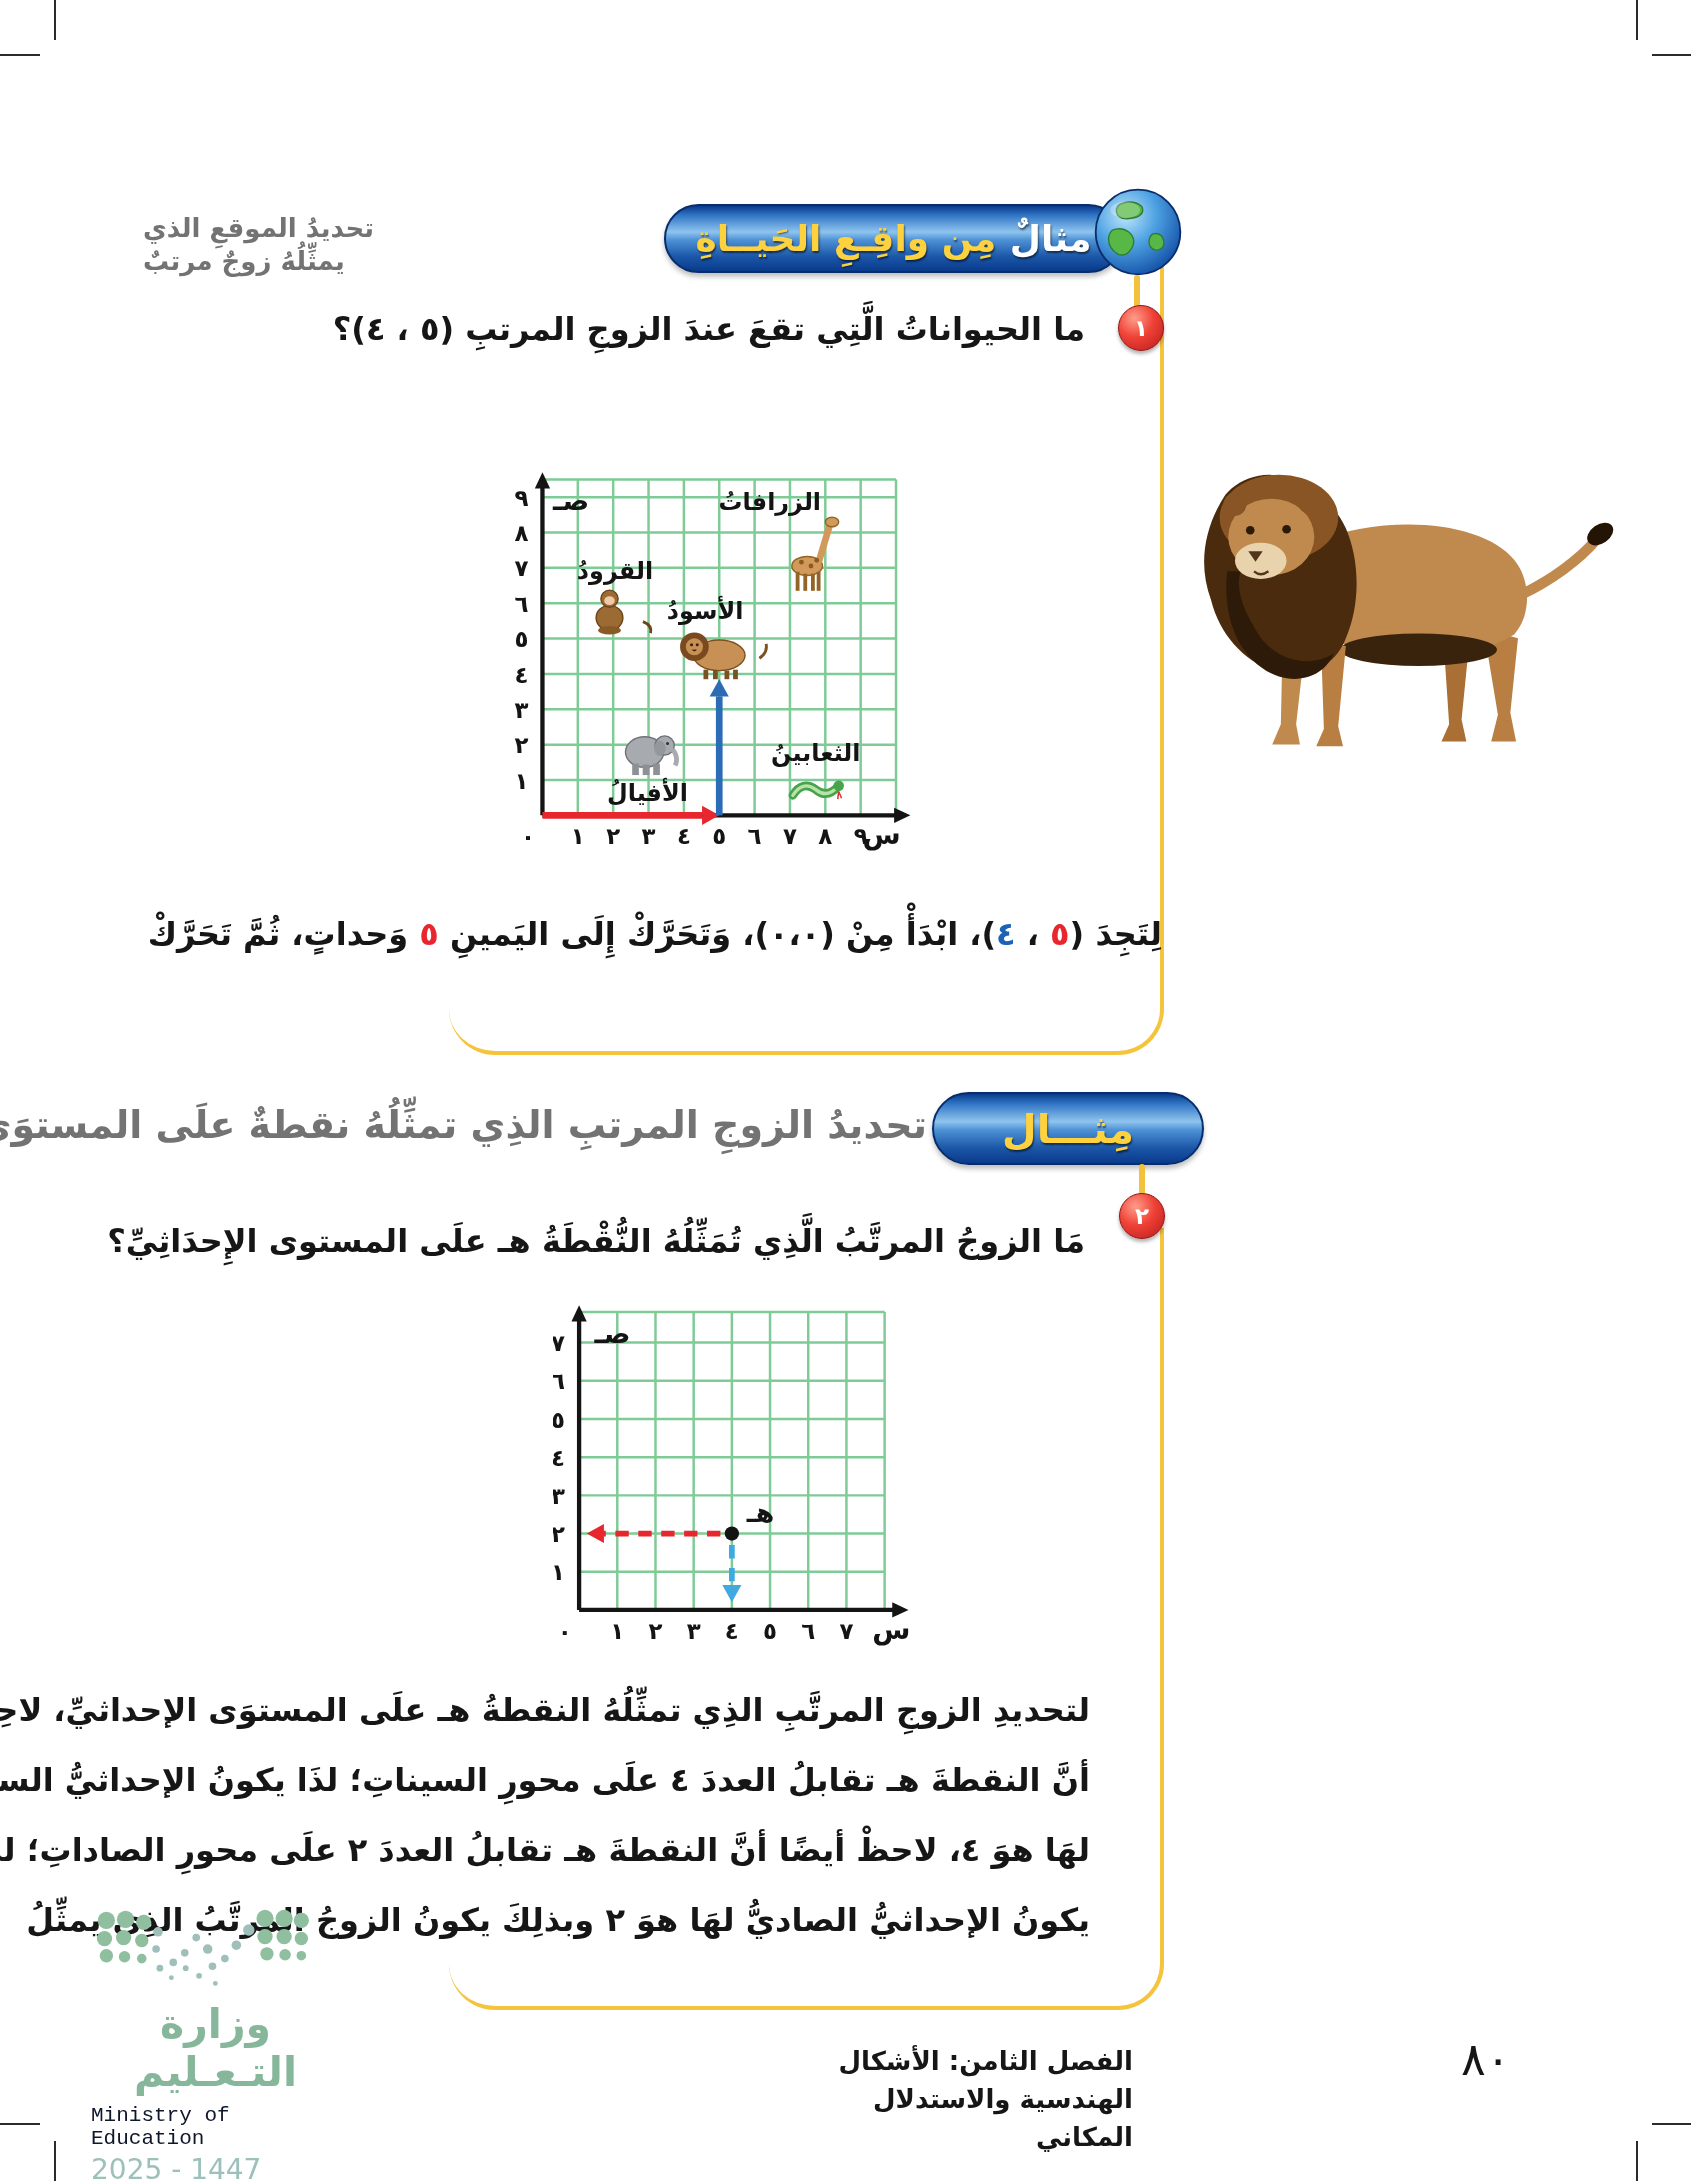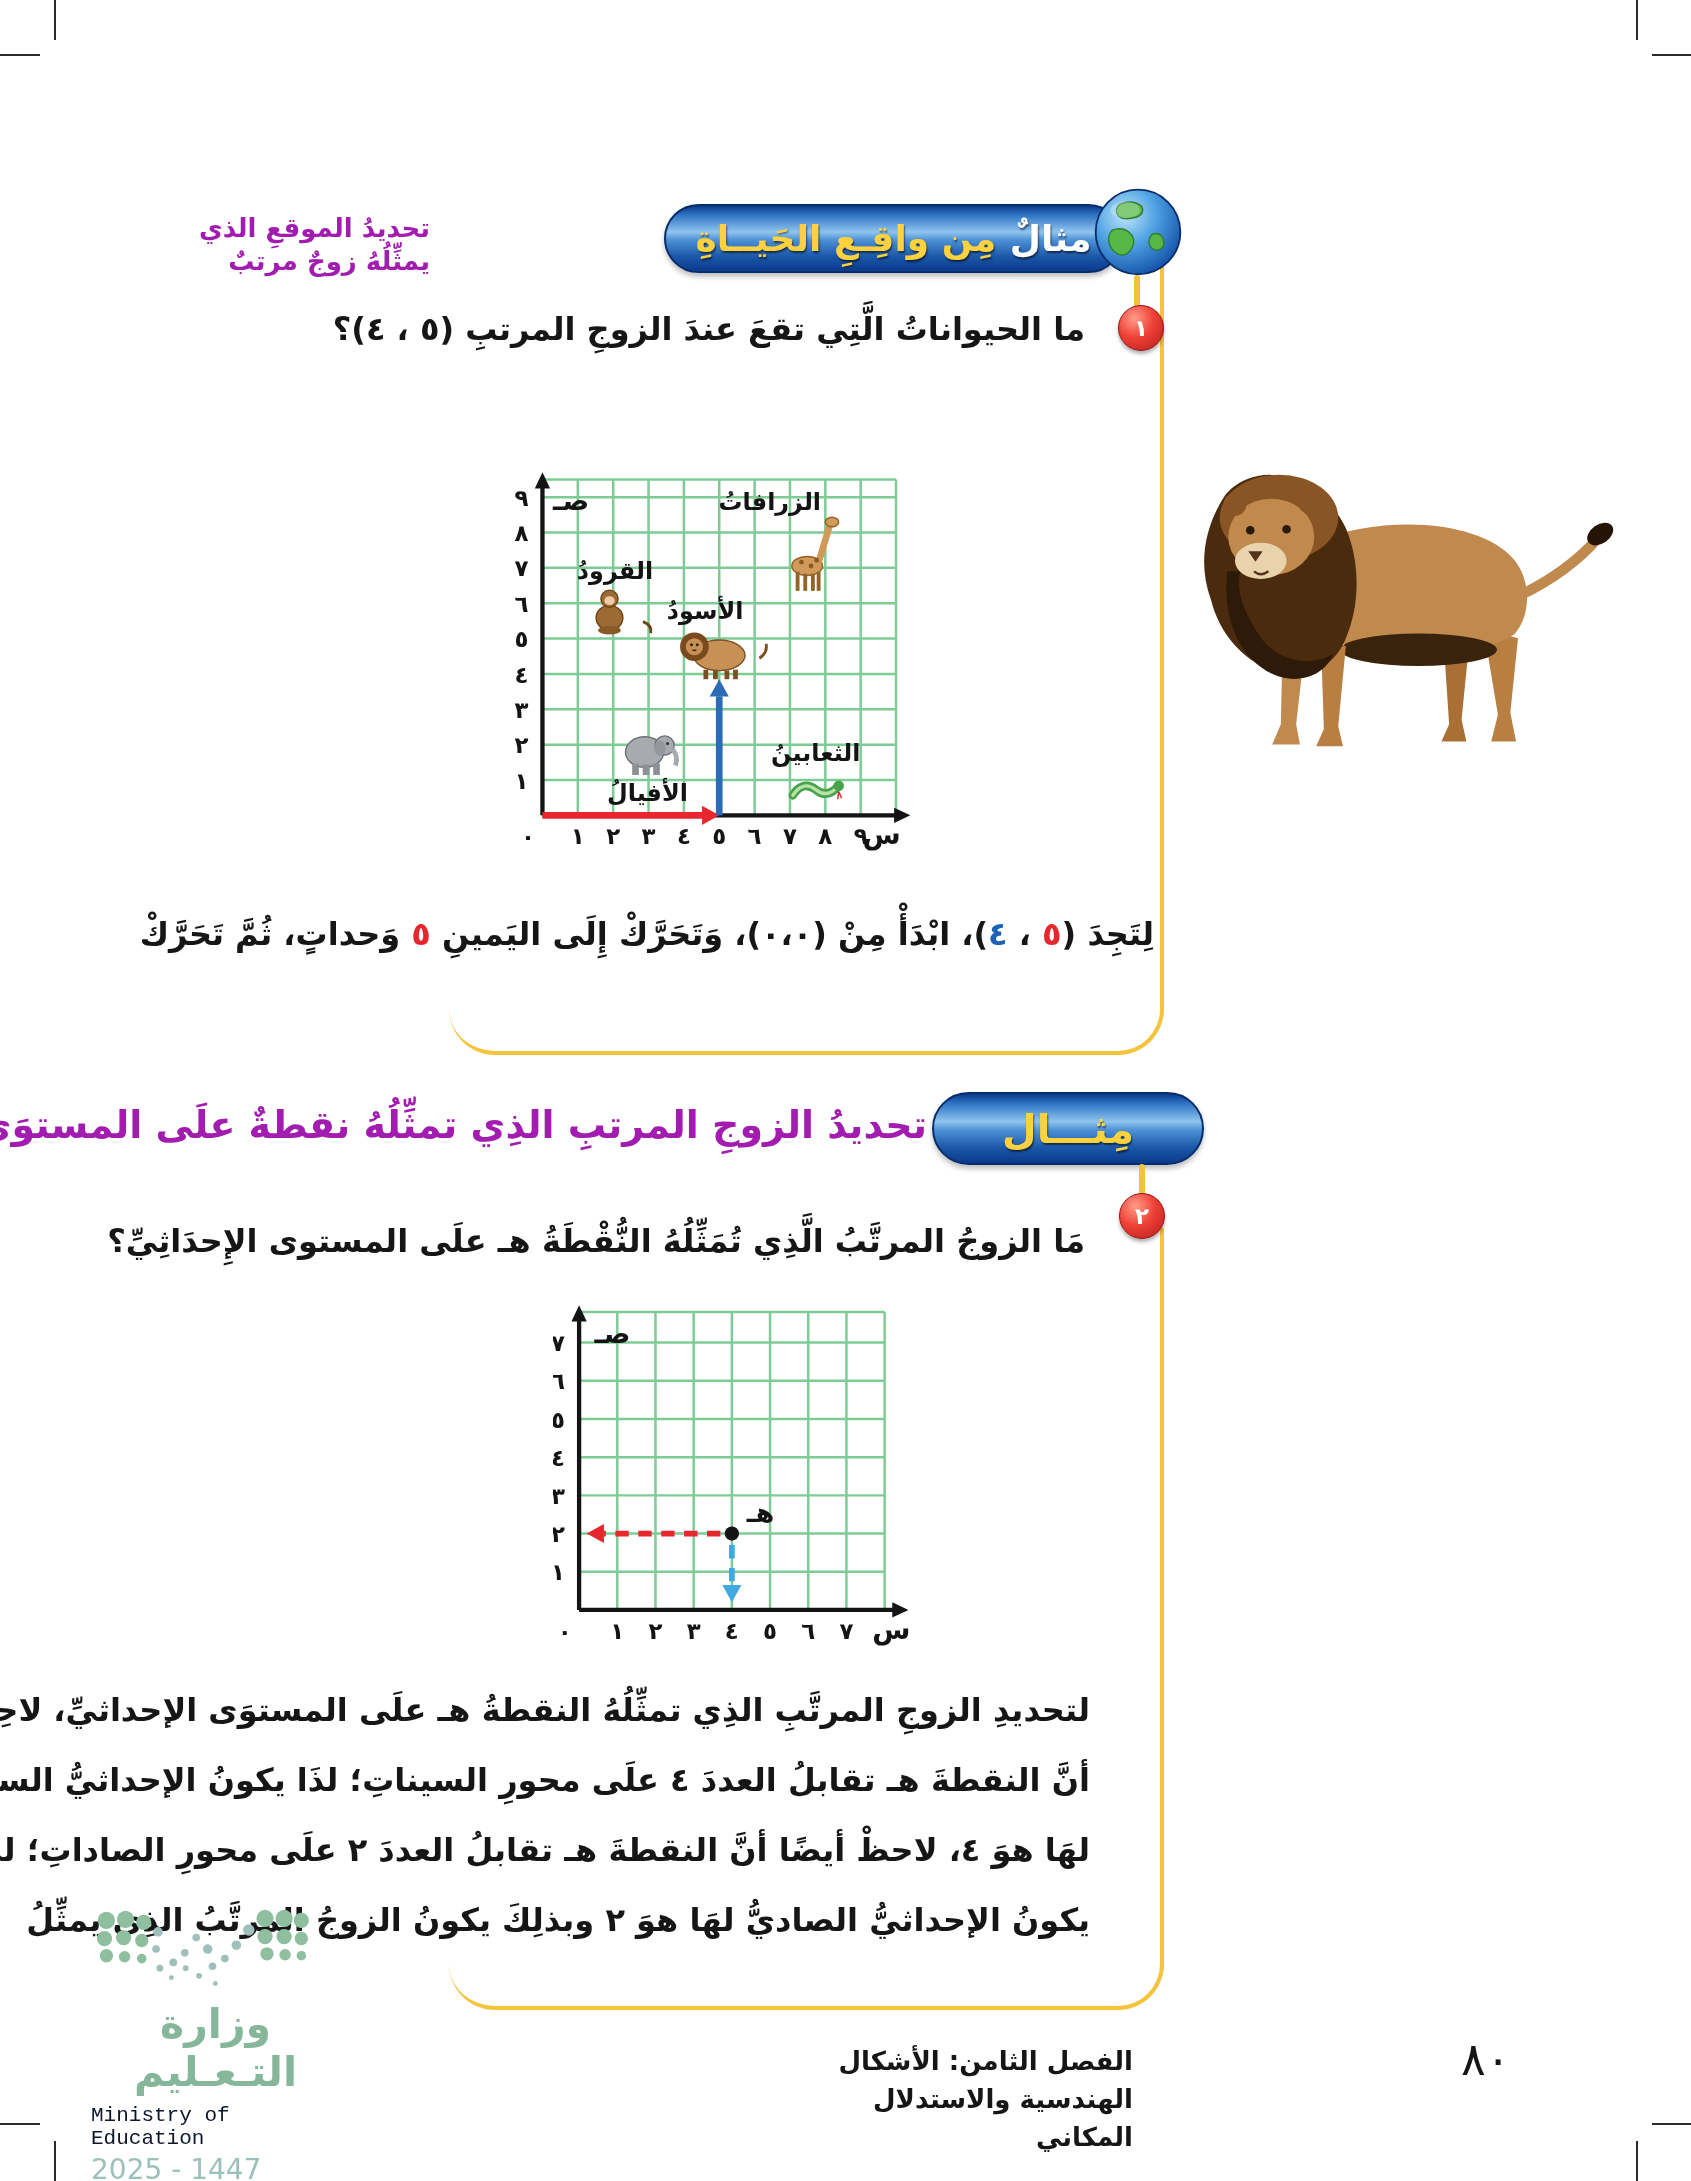--- a/index.html
+++ b/index.html
@@ -8,21 +8,21 @@
   .abs{position:absolute;}
   .rtl{direction:rtl;text-align:right;}
   .nowrap{white-space:nowrap;}
   .cropmark{position:absolute;background:#2e2a28;}
   .pill{position:absolute;border-radius:38px;border:2.9px solid #082d6b;box-sizing:border-box;
         background:linear-gradient(180deg,#0a3a8c 0%,#2f74c4 14%,#8fc4ee 40%,#4e92d6 52%,#1b57a8 78%,#0a3a8c 100%);
         display:flex;align-items:center;justify-content:center;gap:13.4px;
         box-shadow:0 3.8px 5.7px rgba(0,0,0,.25);}
   .pill .w{color:#ffffff;font-weight:700;text-shadow:1px 1.9px 1.9px rgba(0,0,0,.55);}
   .pill .y{color:#fdd23e;font-weight:700;text-shadow:1px 1.9px 1.9px rgba(0,0,0,.55);}
-  .red-heading{color:#a21caf;font-weight:700;direction:rtl;text-align:right;}
+  .red-heading{color:#737373;font-weight:700;direction:rtl;text-align:left;}
   .badge{position:absolute;width:46px;height:46px;border-radius:50%;
          background:radial-gradient(circle at 35% 28%,#ff9d8a 0%,#ef4136 45%,#b71c1c 100%);
          border:1.9px solid #8e1313;box-sizing:border-box;display:flex;align-items:center;justify-content:center;
          color:#fff;font-weight:700;font-size:23px;box-shadow:0 2.9px 3.8px rgba(0,0,0,.3);}
   .connector{position:absolute;width:5.7px;background:#f3c23c;border-radius:2.9px;}
   .exbox{position:absolute;box-sizing:border-box;border-right:4.8px solid #f5c33c;border-bottom:4.8px solid #f5c33c;
          border-radius:0 0 46px 46px;}
   .qtext{font-size:32px;line-height:71px;font-weight:700;}
   .body-text{font-size:32px;line-height:70px;font-weight:700;}
   .green-lead{color:#00a14b;font-weight:700;}
@@ -200,21 +200,21 @@
   <ellipse cx="108" cy="104" rx="45" ry="40" fill="#c08a4f"></ellipse>
   <circle cx="70" cy="70" r="12" fill="#8a5524"></circle>
     <circle cx="148" cy="68" r="12" fill="#8a5524"></circle>
   <ellipse cx="97" cy="129" rx="27" ry="19" fill="#e9d3ac"></ellipse>
   <path d="M84,119 l15,0 -7.5,11 z" fill="#53331a"></path>
   <circle cx="86" cy="97" r="4.5" fill="#2a1a08"></circle>
     <circle cx="124" cy="96" r="4.5" fill="#2a1a08"></circle>
   <path d="M90,140 q7,6 15,0" stroke="#53331a" stroke-width="2.5" fill="none"></path>
 </svg>
 
-<div class="abs rtl body-text" style="left:160px;top:897px;width:994px;line-height:75px;">
+<div class="abs rtl body-text" style="left:168px;top:897px;width:994px;line-height:75px;">
   <div class="nowrap"><span>لِتَجِدَ (</span><span style="color: rgb(232, 38, 45);">٥</span><span> ، </span><span style="color: rgb(28, 99, 183);">٤</span><span>)، ابْدَأْ مِنْ (٠،٠)، وَتَحَرَّكْ إِلَى اليَمينِ </span><span style="color: rgb(232, 38, 45);">٥</span><span> وَحداتٍ، ثُمَّ تَحَرَّكْ</span></div>
 </div>
 
 <div class="abs exbox" style="left:449px;top:1228px;width:715px;height:782px;"></div>
 
 <div class="pill" style="left:932px;top:1092px;width:272px;height:73px;font-size:40px;">
   <span class="y">مِثـــال</span>
 </div>
 
 <div class="abs red-heading" style="left:172px;top:1107px;width:755px;font-size:38px;line-height:36px;white-space:nowrap;">تحديدُ الزوجِ المرتبِ الذِي تمثِّلُهُ نقطةٌ علَى المستوَى الإحداثيِّ</div>

